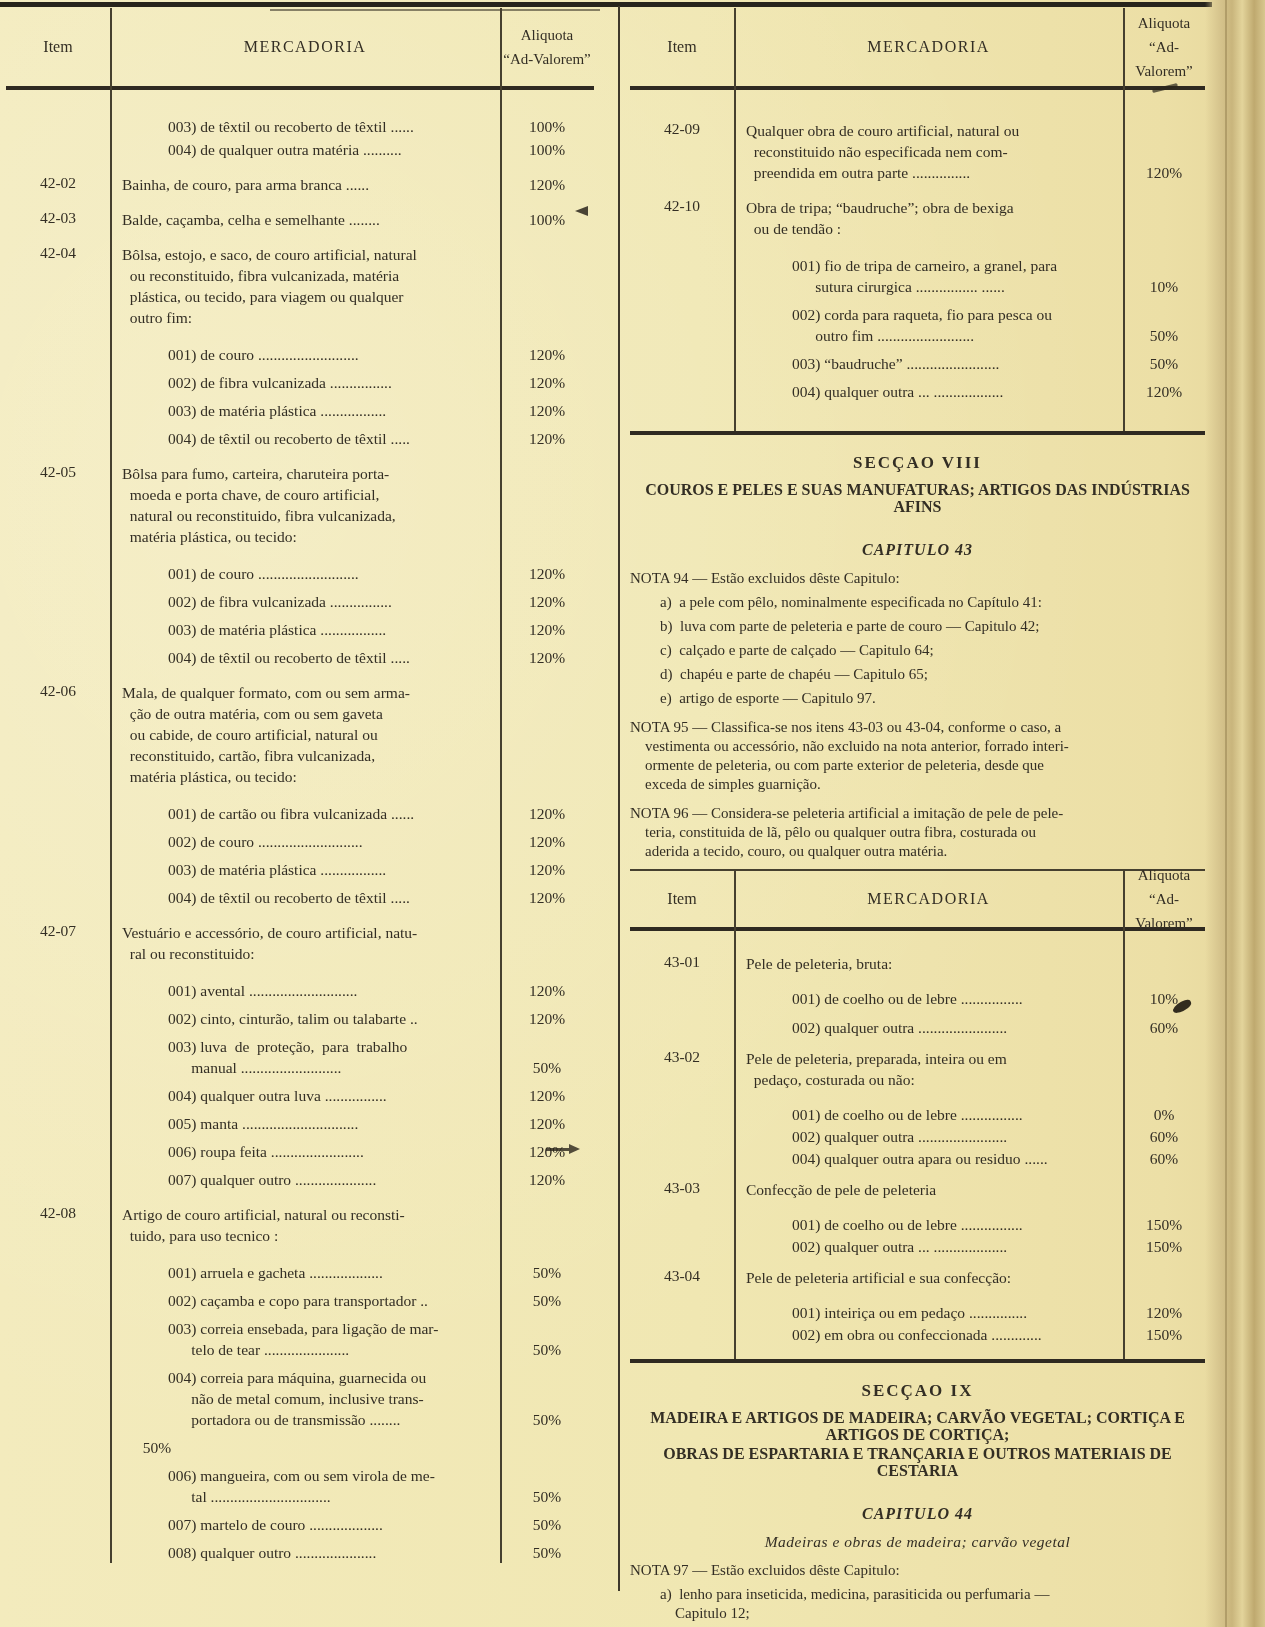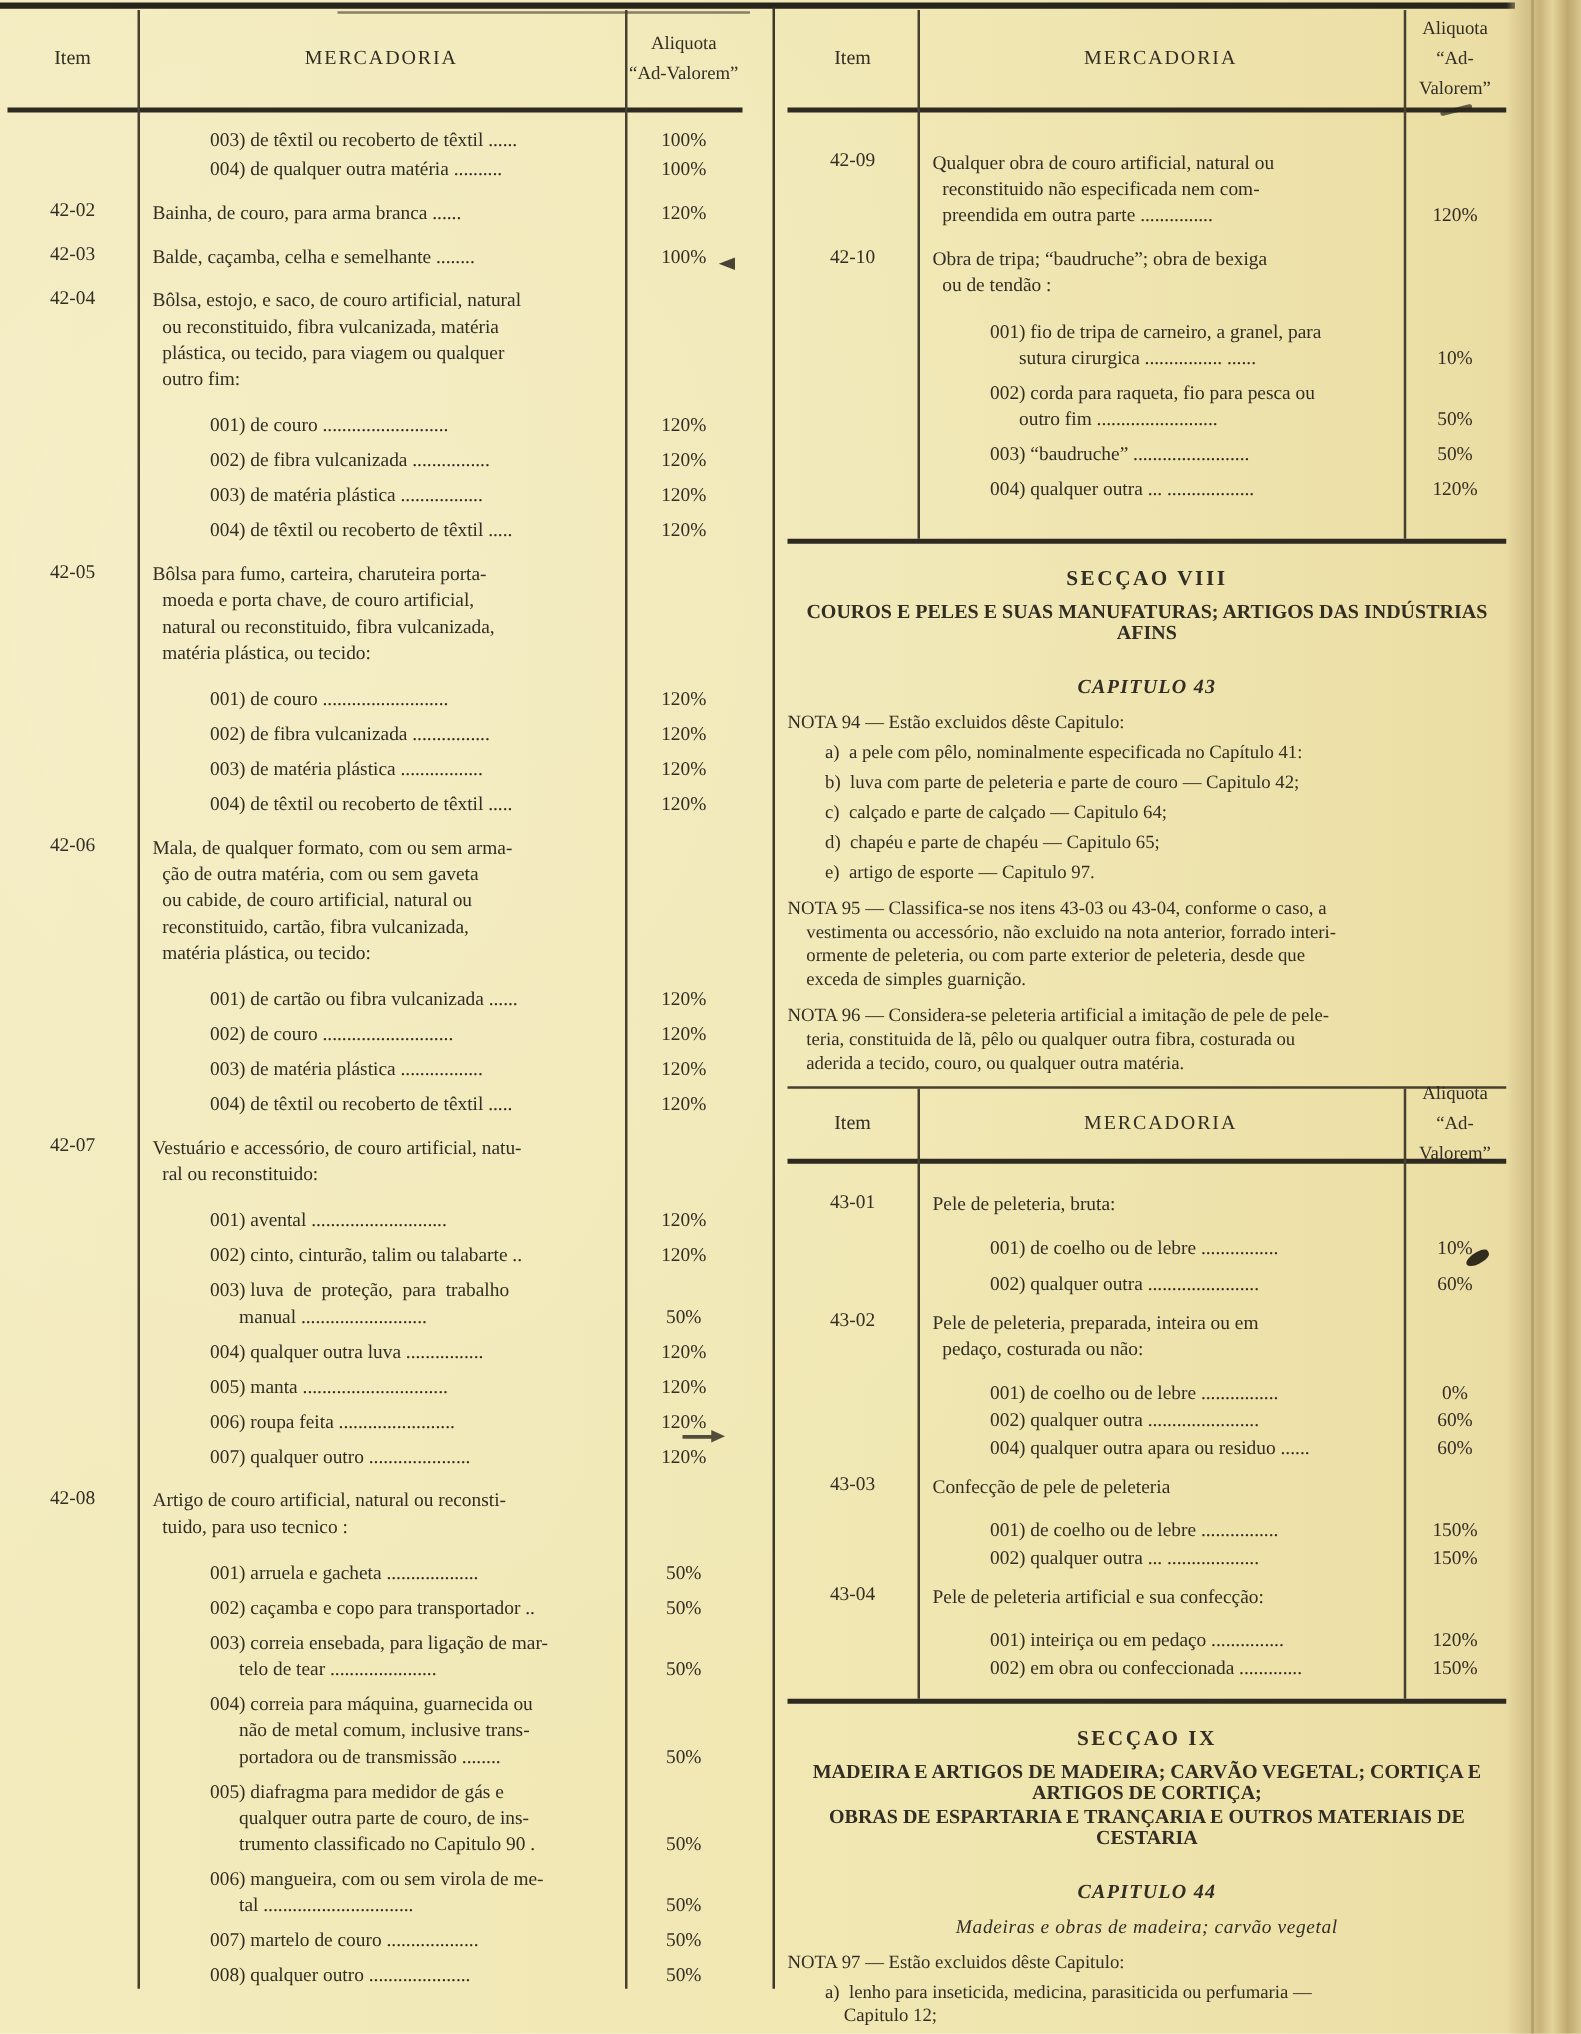--- a/index.html
+++ b/index.html
@@ -32,21 +32,21 @@
   .row.sub .c-desc,.row.subgap .c-desc,.row.tight .c-desc{padding-left:58px;}
   .row.head{margin-top:14px;} .row.sub{margin-top:7px;}
   .row.subgap{margin-top:16px;} .row.tight{margin-top:2px;}
 
   
   .col-left{position:absolute; left:6px; top:8px; width:588px;}
   #lt .v1{left:104px;} #lt .v2{left:494px;}
   #lt .thead{height:78px;}
   #lt .h-aliq{width:94px;}
   #lt .c-rate{width:94px;}
-  #lt .tbody{padding-top:10px;}
+  #lt .tbody{padding-top:24px;}
 
   
   .col-right{position:absolute; left:630px; top:8px; width:575px;}
   .rt .v1{left:104px;} .rt .v2{left:493px;}
   .rt .h-aliq{width:82px;} .rt .c-rate{width:82px;}
   #rt-top .thead{height:78px;}
   #rt-top{border-bottom:4px solid #2f2a21;}
   #rt-top .tbody{padding:16px 0 29px;}
   #rt-bot{border-top:2px solid #46402f; border-bottom:4px solid #2f2a21; margin-top:8px;}
   #rt-bot .thead{height:56px;}
@@ -265,23 +265,20 @@
   </div>
           <div class="row sub">
     <div class="c-item"></div>
     <div class="c-desc">004) correia para máquina, guarnecida ou
       não de metal comum, inclusive trans-
       portadora ou de transmissão ........</div>
     <div class="c-rate">50%</div>
   </div>
           <div class="row sub">
     <div class="c-item"></div>
-    <div class="c-desc">005) diafragma para medidor de gás e
-      qualquer outra parte de couro, de ins-
-      trumento classificado no Capitulo 90 .</div>
     <div class="c-rate">50%</div>
   </div>
           <div class="row sub">
     <div class="c-item"></div>
     <div class="c-desc">006) mangueira, com ou sem virola de me-
       tal ...............................</div>
     <div class="c-rate">50%</div>
   </div>
           <div class="row sub">
     <div class="c-item"></div>

